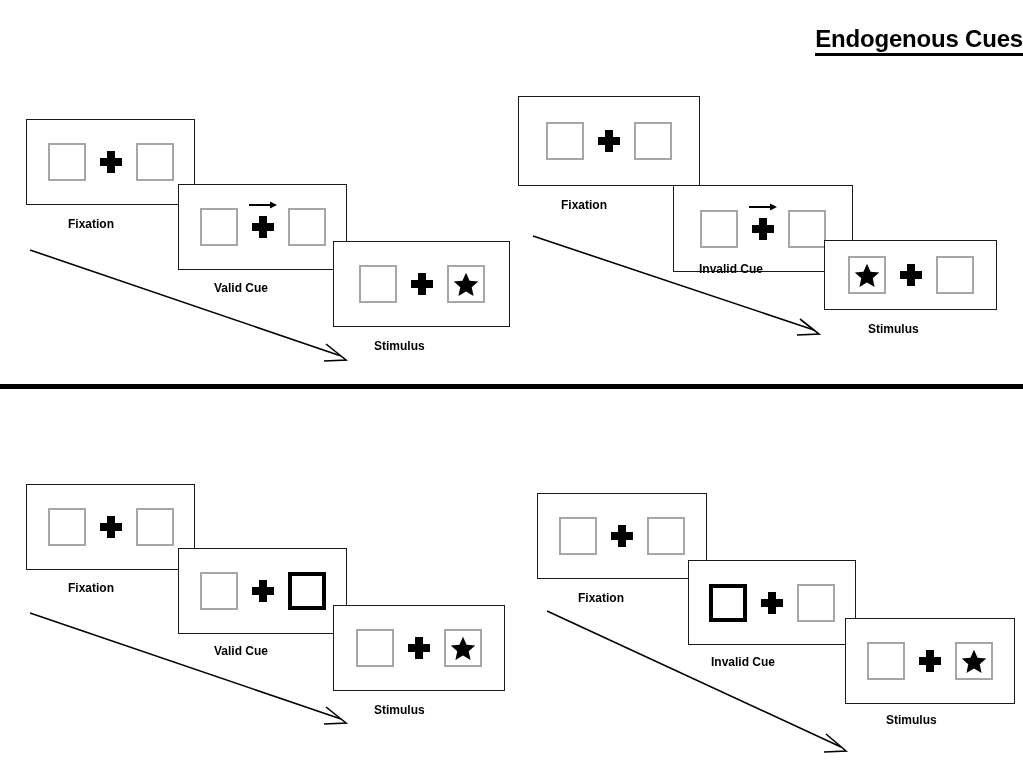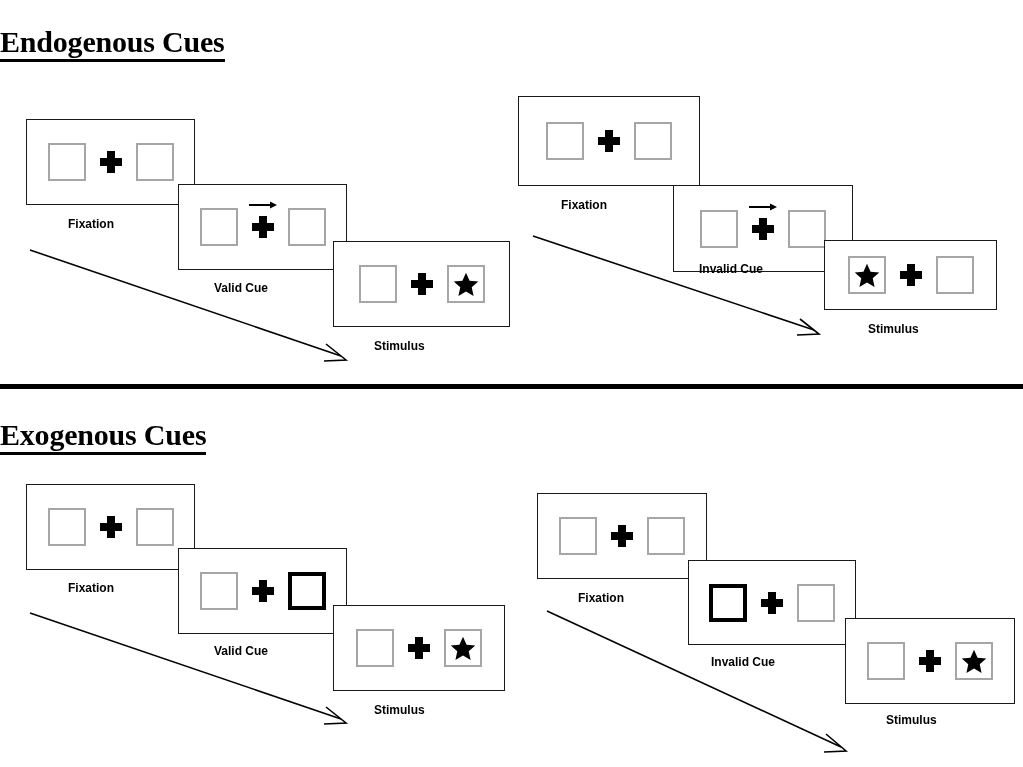--- a/index.html
+++ b/index.html
@@ -15,26 +15,25 @@
     width: 1023px;
     height: 767px;
     background: #ffffff;
     overflow: hidden;
   }
   
   .section-title {
     position: absolute;
     width: 100%;
     left: 0;
-    text-align: left;
-    font-size: 30px;
+    text-align: right;
+    font-size: 24px;
     font-weight: bold;
     color: #000000;
     letter-spacing: -0.2px;
-    font-family: Liberation Serif, serif;
   }
   .section-title span {
     border-bottom: 3px solid #000000;
     padding-bottom: 1px;
   }
   
   .divider {
     position: absolute;
     left: 0;
     width: 1023px;
@@ -207,23 +206,20 @@
   </div>
   <div class="caption" style="left:868px; top:322px;">Stimulus</div>
 
   <svg class="flow-arrow" style="left:529px; top:230px;" width="300" height="115" viewBox="0 0 300 115">
     <line x1="4" y1="6" x2="285" y2="100" stroke="#000000" stroke-width="1.6"></line>
     <polyline points="271,89 290,104 268,105" fill="none" stroke="#000000" stroke-width="1.6"></polyline>
   </svg>
 
   <div class="divider" style="top:384px;"></div>
 
-  <div class="section-title" style="top:418px;">
-    <span>Exogenous Cues</span>
-  </div>
 
   <div class="panel" style="left:26px; top:484px; width:169px; height:86px;">
     <div class="panel-inner">
       <div class="box"></div>
       <div class="plus"></div>
       <div class="box"></div>
     </div>
   </div>
   <div class="caption" style="left:68px; top:581px;">Fixation</div>
 

